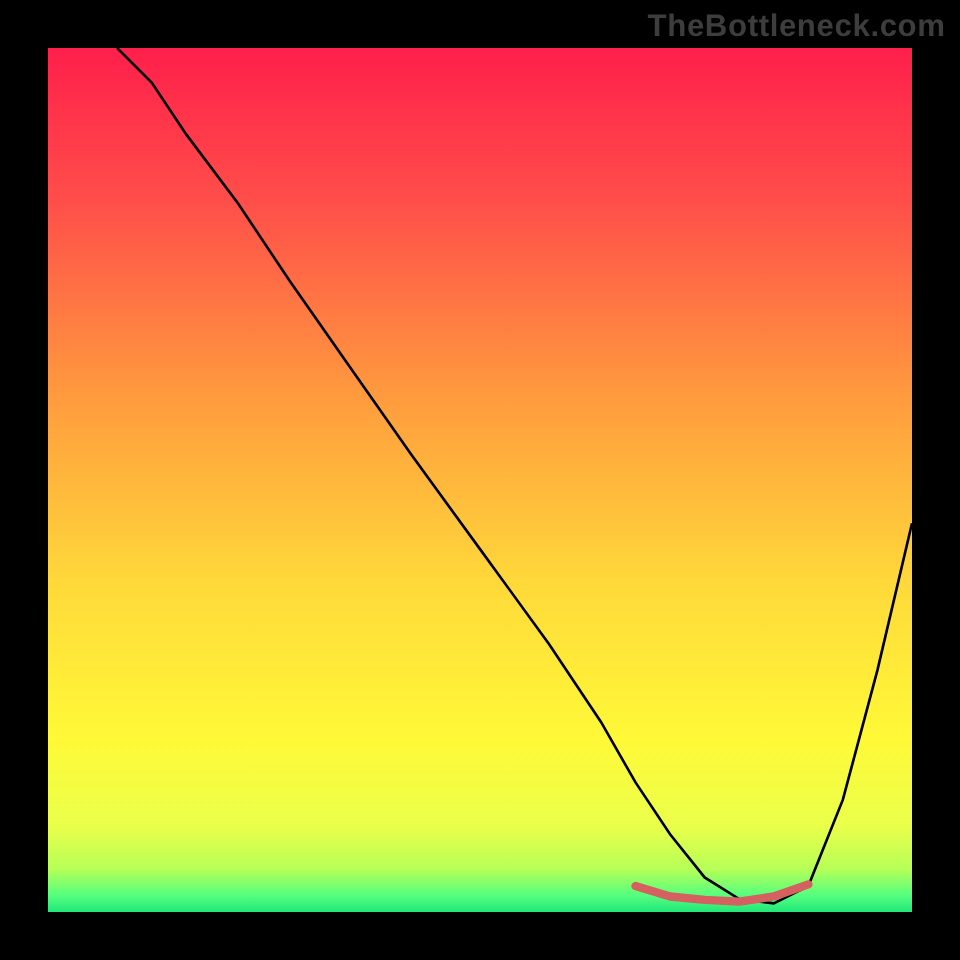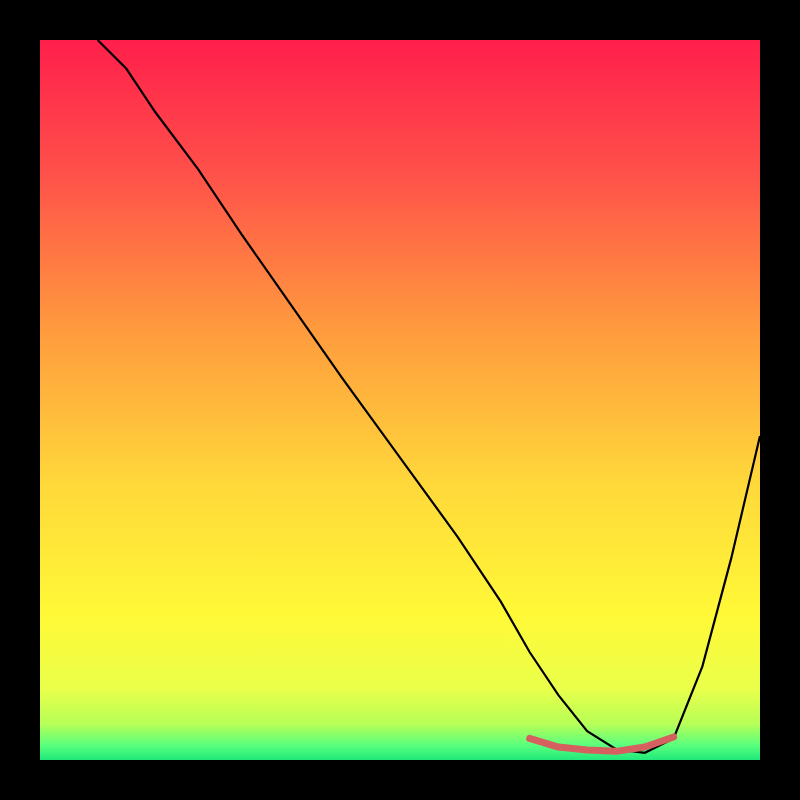--- a/index.html
+++ b/index.html
@@ -48,20 +48,21 @@
     top: 0;
     width: 100%;
     height: 100%;
   }
 </style>
 </head>
 <body>
 
 <div class="frame">
 
+  <div class="watermark">TheBottleneck.com</div>
 
   <div class="plot-area">
     <svg class="gradient-bg" viewBox="0 0 100 100" preserveAspectRatio="none">
       <defs>
         <linearGradient id="bg-grad" x1="0" y1="0" x2="0" y2="1">
             <stop offset="0%" stop-color="#ff1f4b"></stop>
             <stop offset="18%" stop-color="#ff4f4a"></stop>
             <stop offset="40%" stop-color="#ff9a3e"></stop>
             <stop offset="62%" stop-color="#ffd93a"></stop>
             <stop offset="80%" stop-color="#fff937"></stop>

